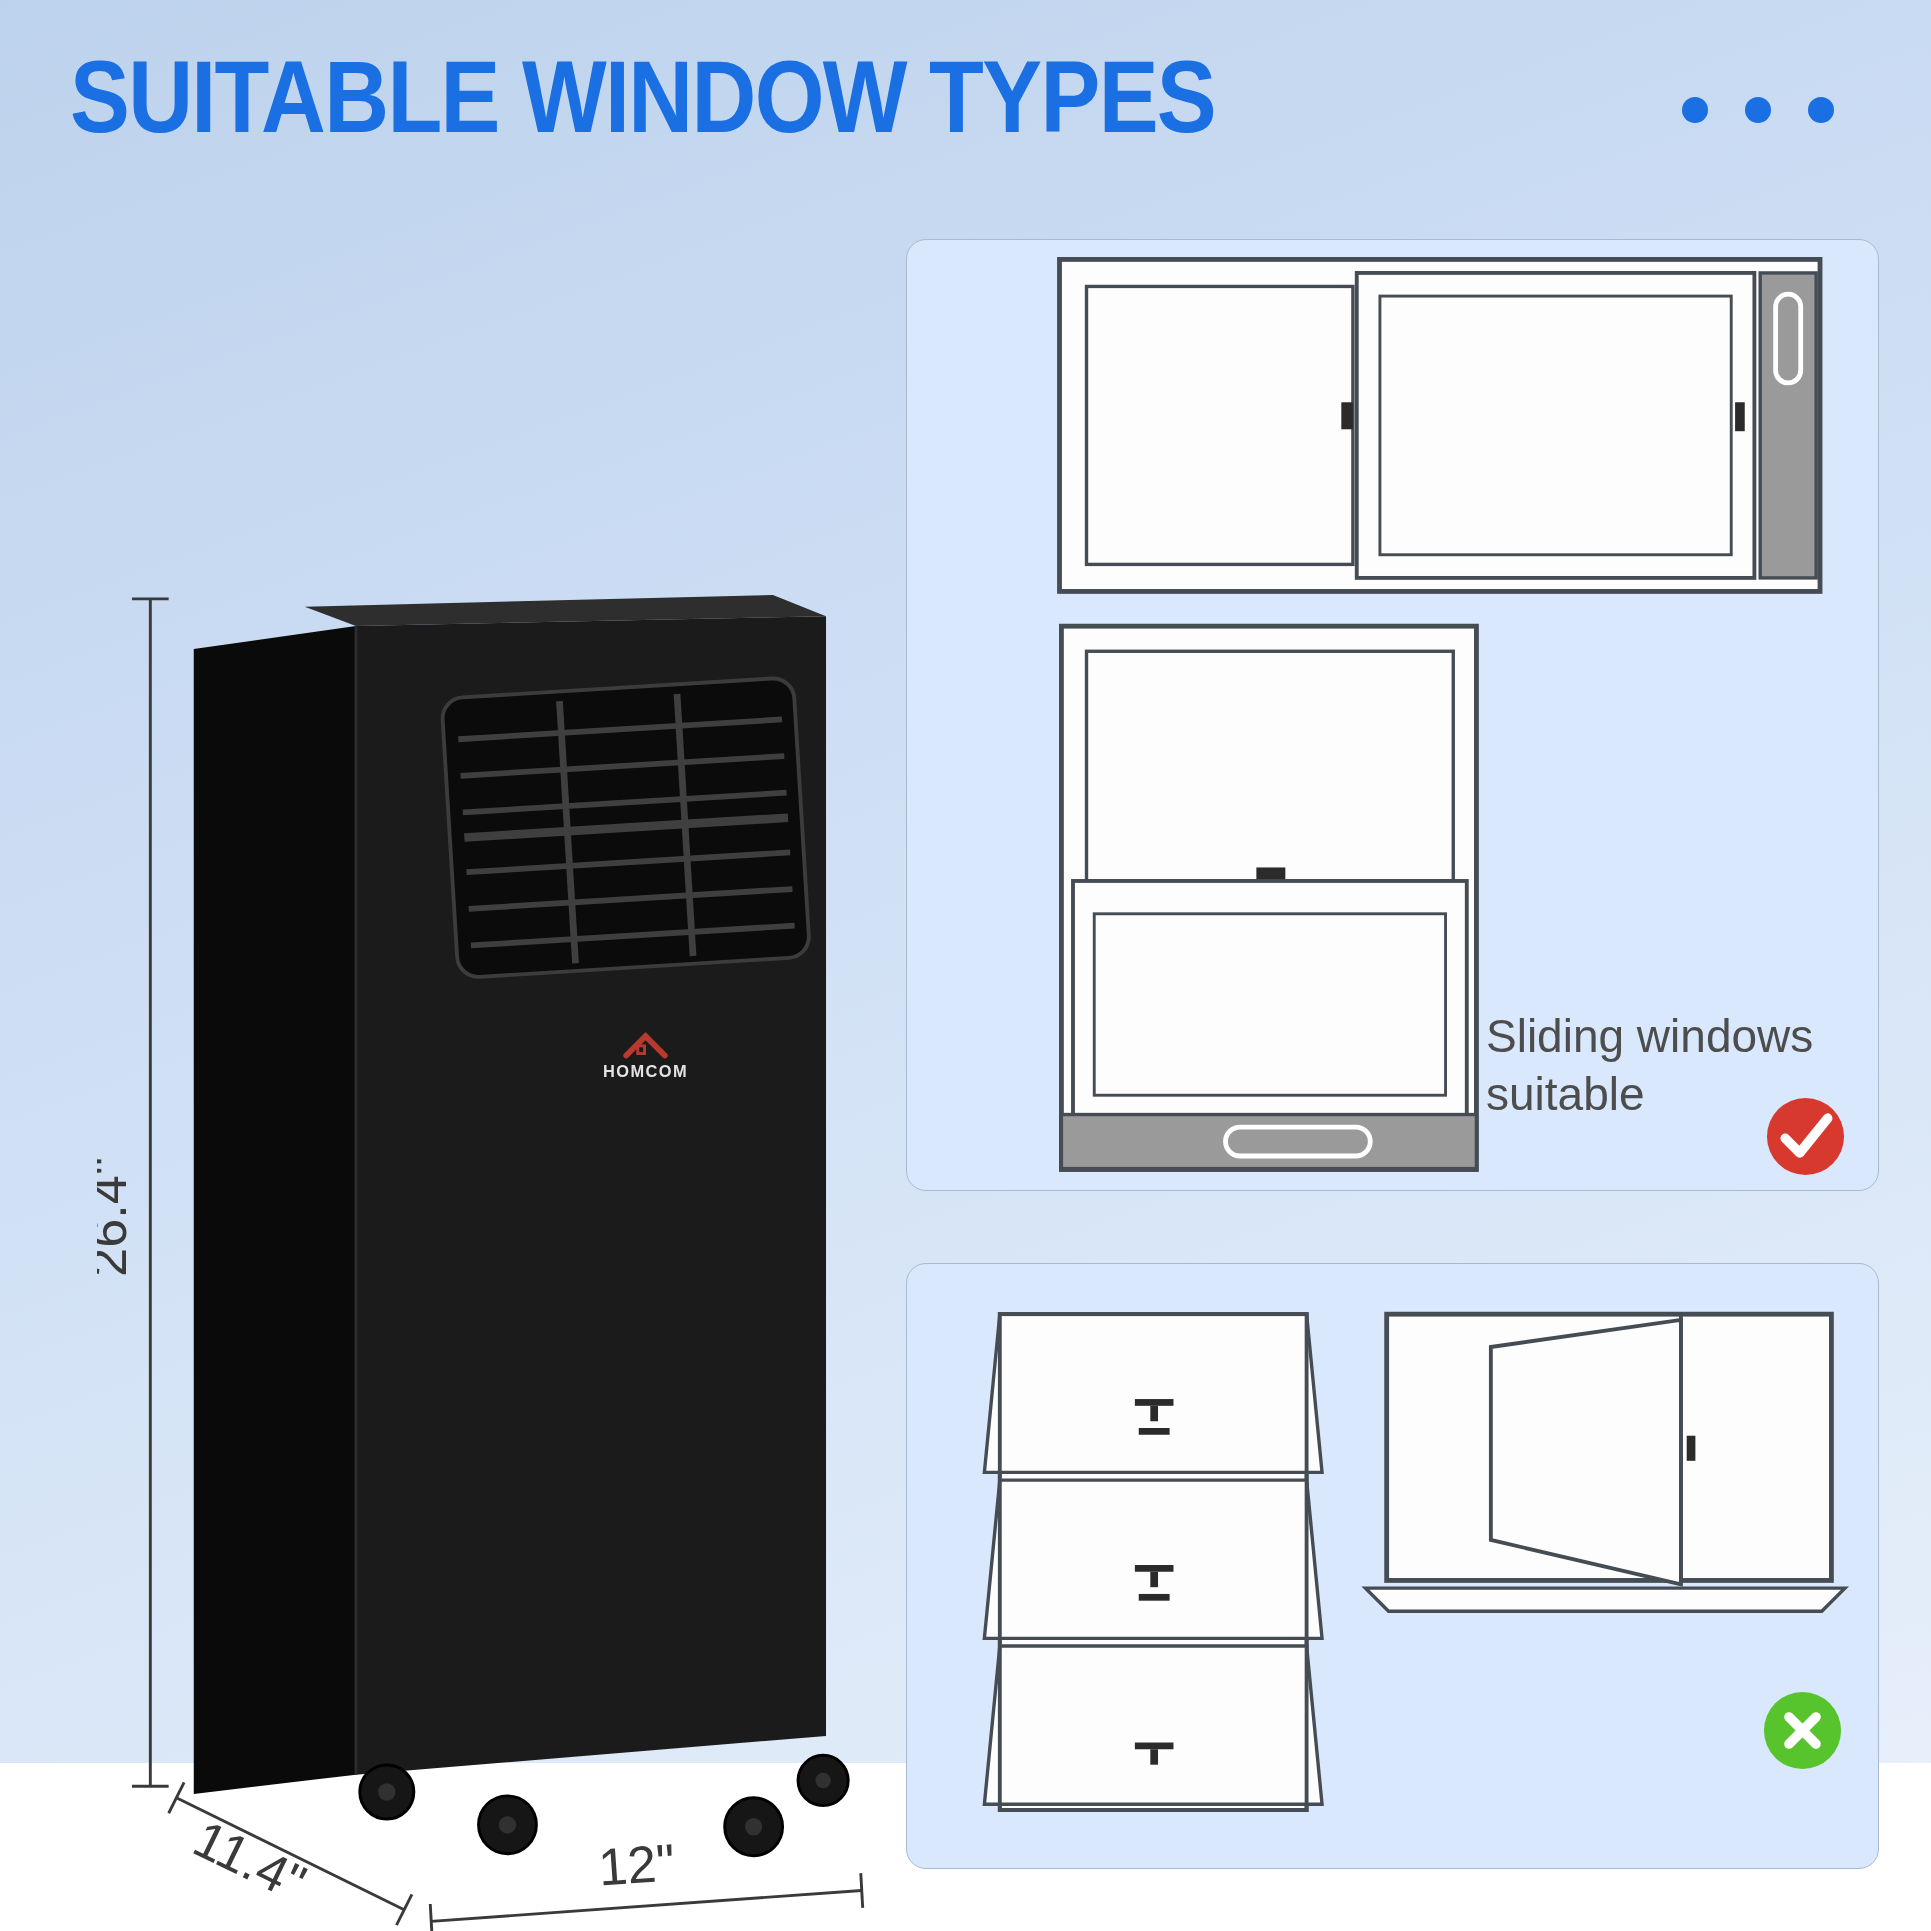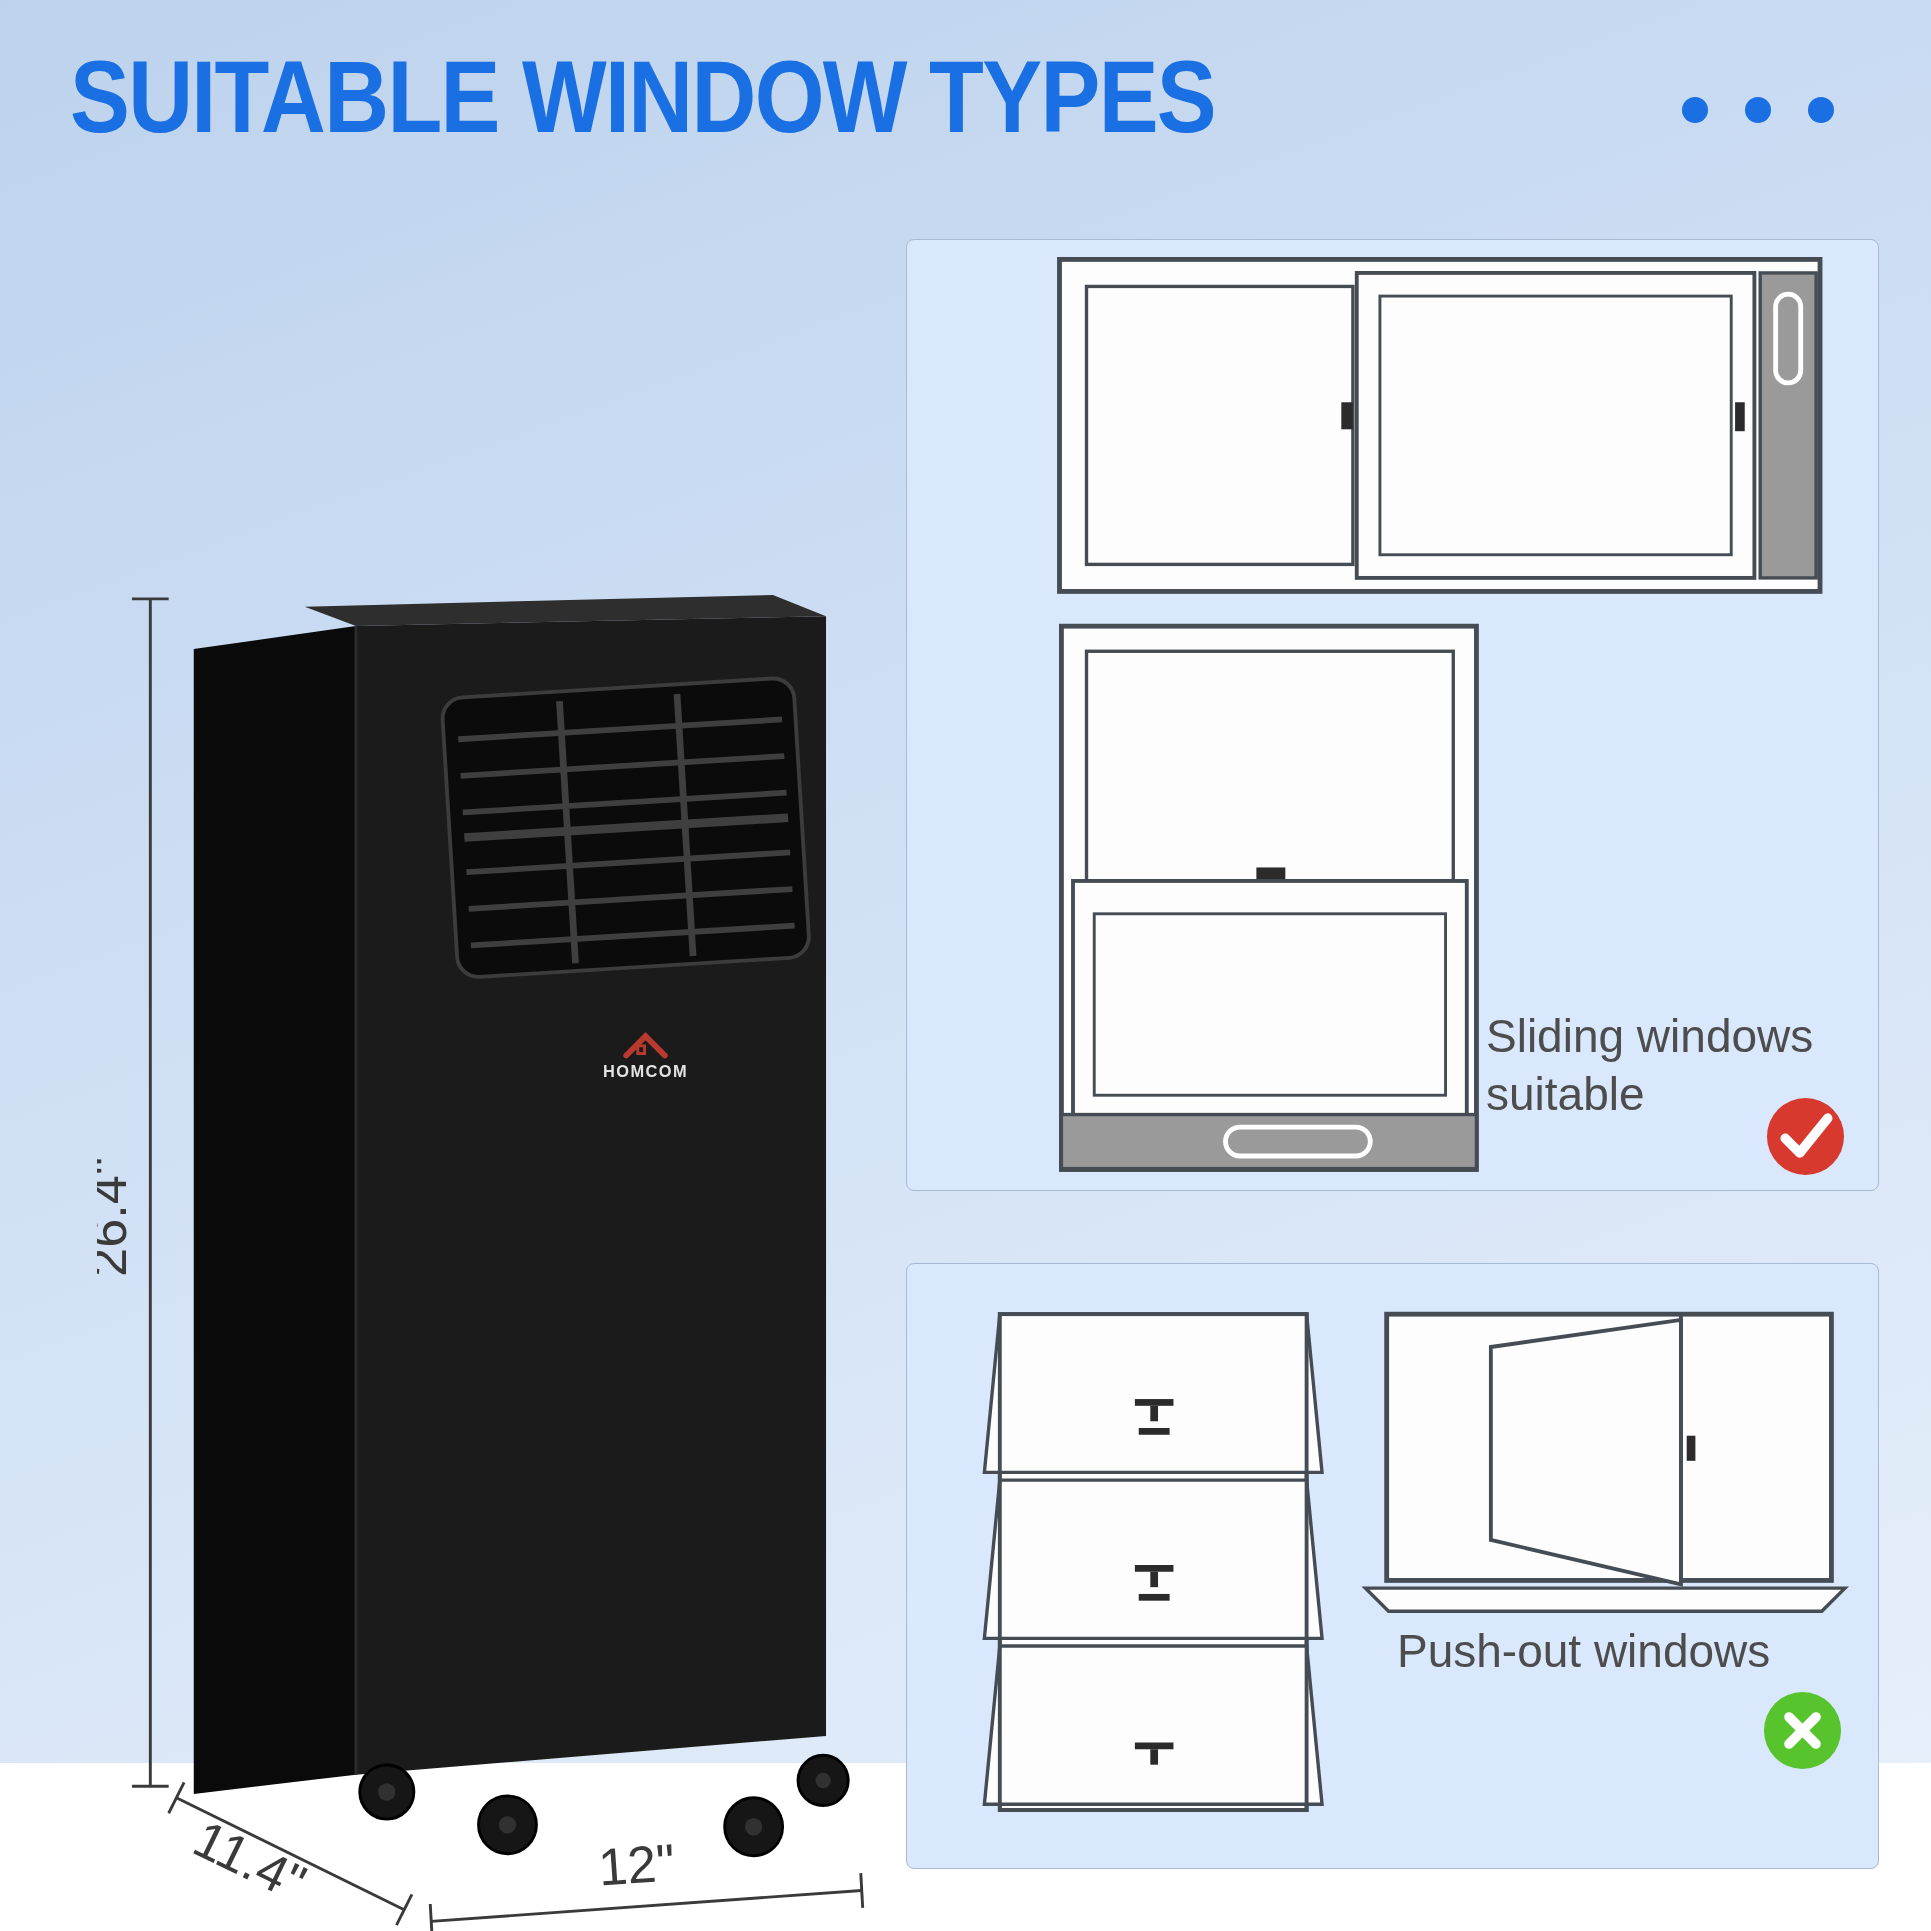--- a/index.html
+++ b/index.html
@@ -15,21 +15,21 @@
   h1.title{
     position:absolute;left:70px;top:39px;margin:0;
     font-size:102px;font-weight:700;color:#1a6fe2;
     letter-spacing:-1.9px;white-space:nowrap;
     transform:scaleX(0.88);transform-origin:left top;
   }
   .dots{position:absolute;left:1682px;top:97px;display:flex;gap:37px;}
   .dots span{width:26px;height:26px;border-radius:50%;background:#1a6fe2;display:block;}
   .panel{
     position:absolute;background:#d9e8fc;
-    border:1.9px solid #a8bad1;border-radius:8px;box-sizing:border-box;padding-left:13px;
+    border:1.9px solid #a8bad1;border-radius:20px;box-sizing:border-box;padding-left:13px;
   }
   #panel-sliding{left:906px;top:239px;width:973px;height:952px;}
   #panel-pushout{left:906px;top:1263px;width:973px;height:606px;}
   .panel svg.art{position:absolute;left:0;top:0;}
   .caption{position:absolute;font-size:46px;color:#4d4d4d;line-height:1.25;}
   .caption span{display:block;}
   .status-badge{position:absolute;width:79px;height:79px;}
   #ac-figure{position:absolute;left:97px;top:541px;width:792px;height:1390px;}
   svg{font-family:"Liberation Sans", sans-serif;}
   .dim-label{font-size:54px;fill:#3a3a3a;}
@@ -163,21 +163,20 @@
 
       <g stroke="#454c54" fill="#fdfdfe">
         <rect x="497" y="52" width="461" height="276" stroke-width="5"></rect>
         <line x1="802" y1="52" x2="802" y2="328" stroke-width="4"></line>
         <polygon points="605,86 802,58 802,332 605,286" stroke-width="4"></polygon>
         <rect x="808" y="178" width="9" height="26" fill="#2b2b2b" stroke="none"></rect>
         <polygon points="475,336 972,336 948,360 499,360" stroke-width="3.5"></polygon>
       </g>
     </svg>
     <div class="caption" style="left:490px;top:359px;width:425px;">
-      <span>Push-out windows</span>
     </div>
     <svg class="status-badge" style="left:856px;top:427px;" viewBox="0 0 82 82">
       <circle cx="41" cy="41" r="40" fill="#57c42d"></circle>
       <line x1="27" y1="27" x2="55" y2="55" stroke="#ffffff" stroke-width="10" stroke-linecap="round"></line>
       <line x1="55" y1="27" x2="27" y2="55" stroke="#ffffff" stroke-width="10" stroke-linecap="round"></line>
     </svg>
   </div>
 
 </div>
 

